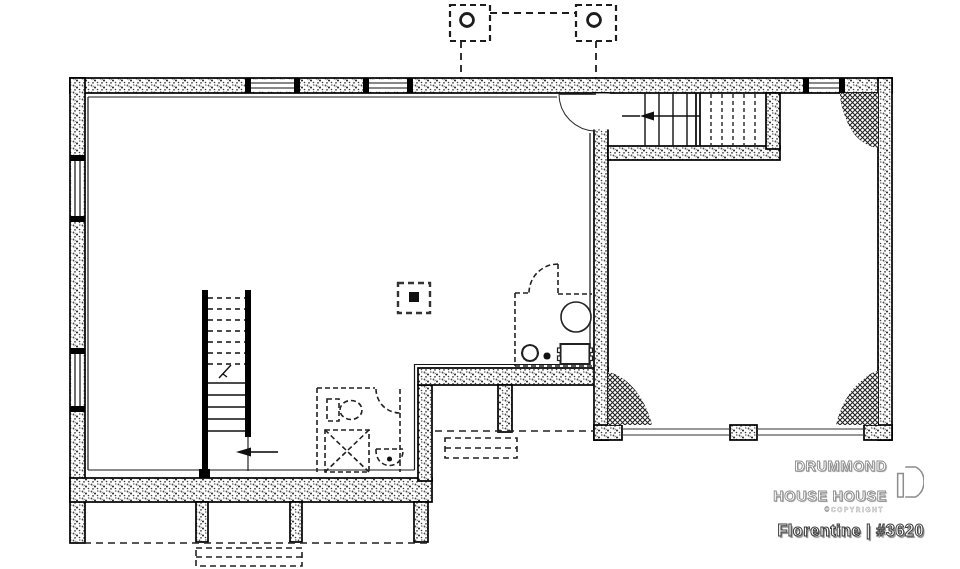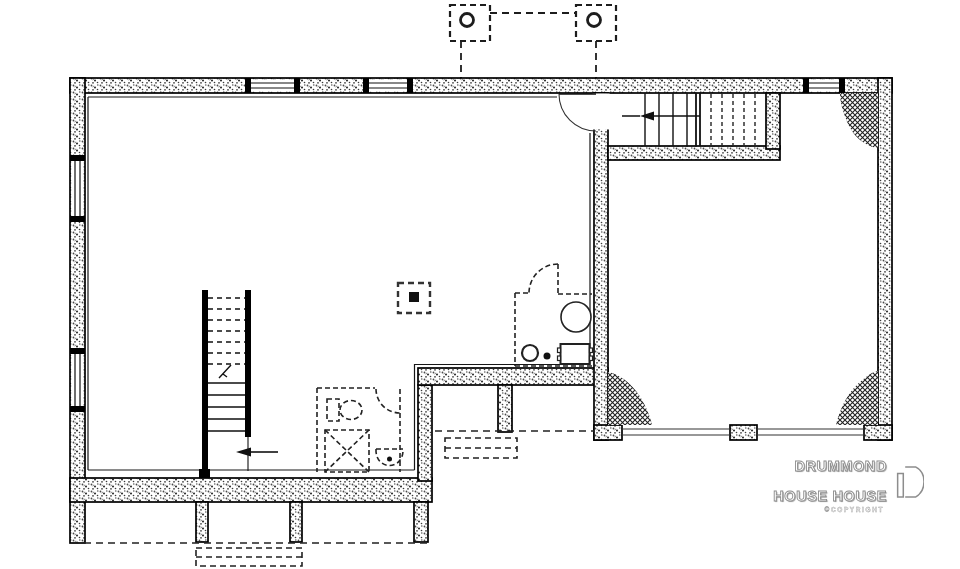--- a/index.html
+++ b/index.html
@@ -209,15 +209,16 @@
 <div class="logo">
   <div class="brand">
     <div class="brand-text"><span>DRUMMOND</span><br>
       <span>HOUSE HOUSE</span></div>
     <svg width="32" height="40" viewBox="0 0 34 42">
       <path d="M14,5 L25,5 C37,11 37,30 25,37 L14,37" fill="none" stroke="#8d8d8d" stroke-width="1.6"></path>
       <path d="M6,12 L12,12 L12,37 L6,37 Z" fill="#ffffff" stroke="#8d8d8d" stroke-width="1.6"></path>
     </svg>
   </div>
   <div class="copyright">©COPYRIGHT</div>
+  <div class="plan-title">Florentine | #3620</div>
 </div>
 
 </div>
 
 </body></html>

